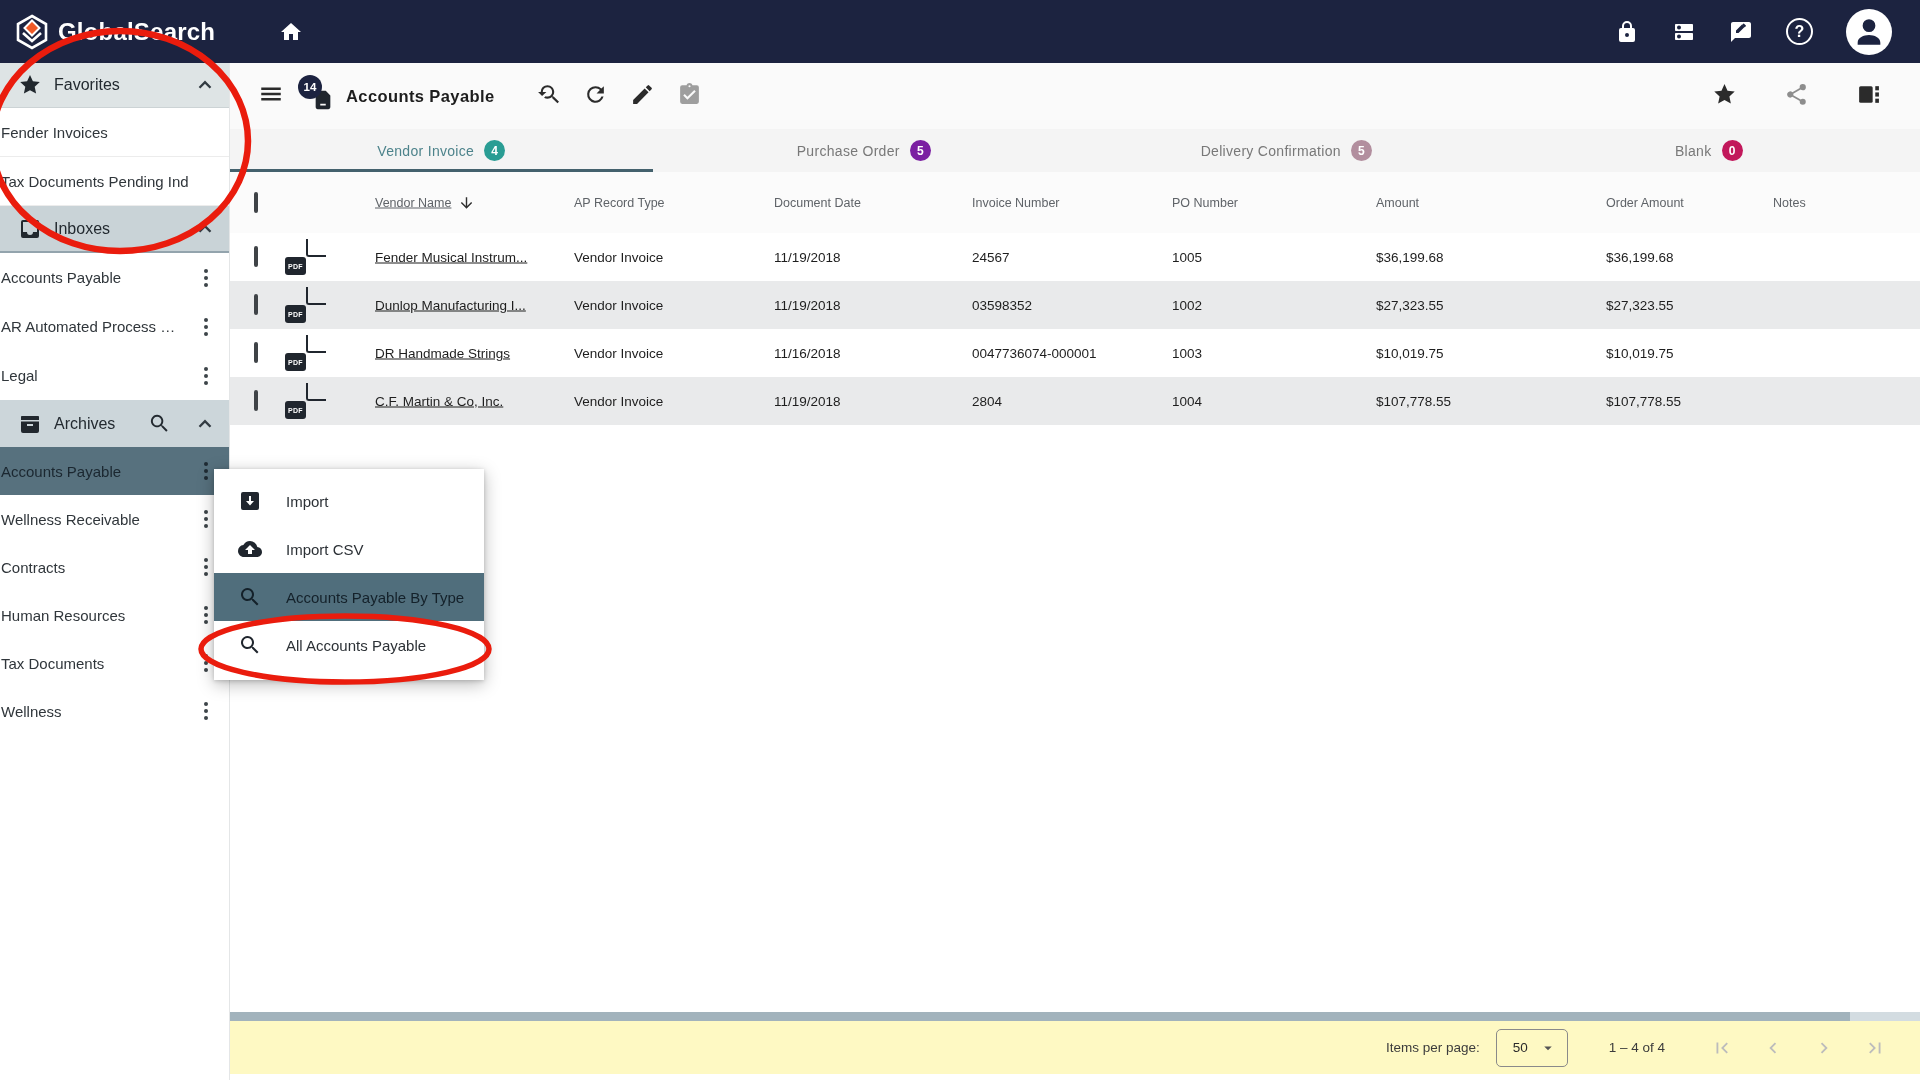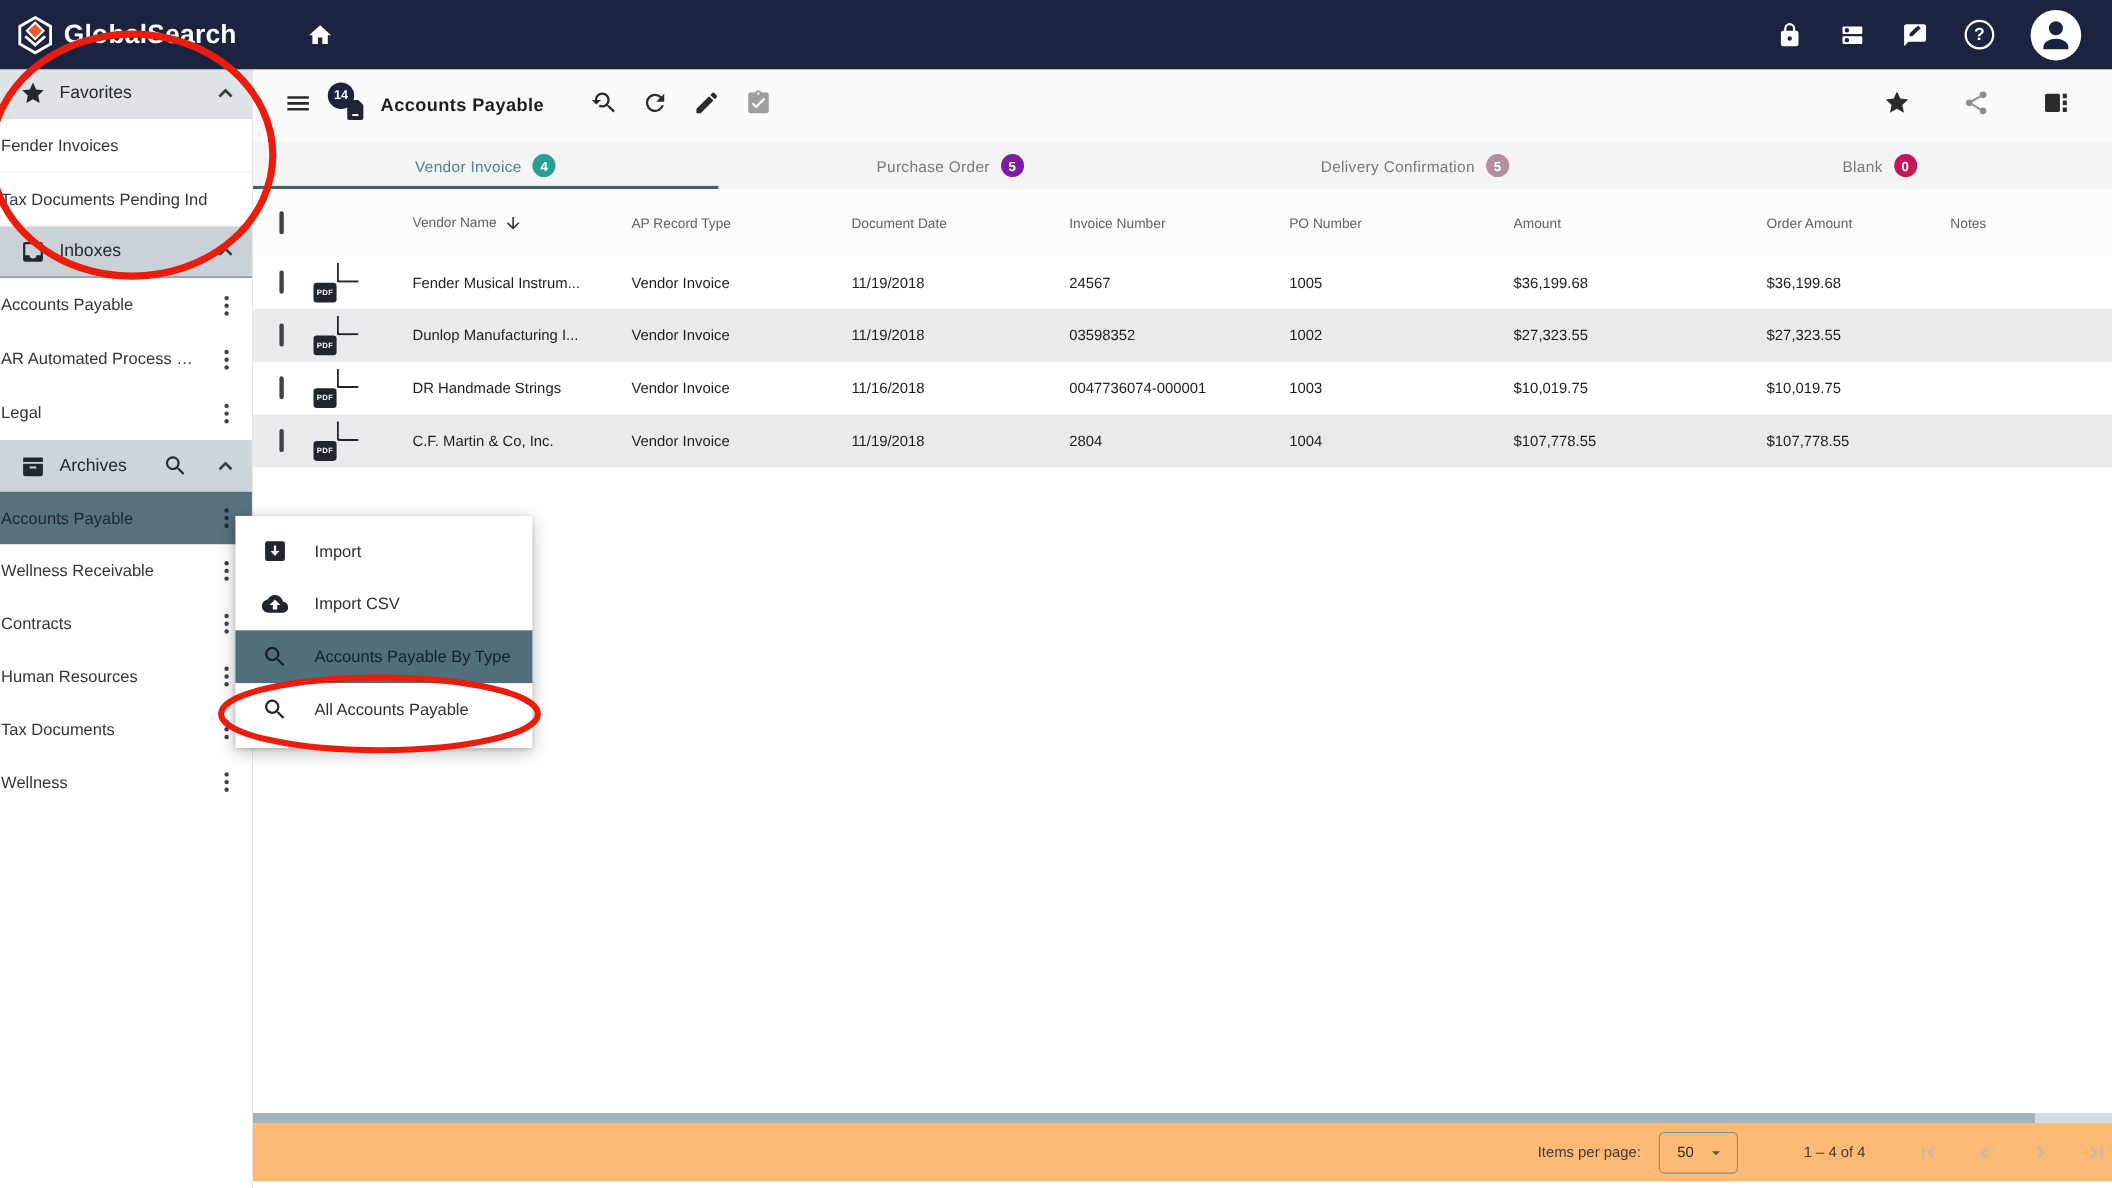--- a/index.html
+++ b/index.html
@@ -73,43 +73,43 @@
     font-weight:bold; display:flex; align-items:center; justify-content:center; padding:0 4px; }
   .tab-underline { position:absolute; left:0; bottom:0; width:100%; height:3px; background:#44616d; }
 
   
   .thead { position:relative; height:61px; background:#fbfbfb; }
   .trow { position:relative; height:48px; }
   .trow.stripe { background:#e9eaeb; }
   .cell { position:absolute; top:50%; transform:translateY(-50%); white-space:nowrap; }
   .hcell { font-size:12.5px; color:#5f6368; display:flex; align-items:center; }
   .dcell { font-size:13.5px; color:#1e1e1e; }
-  .c-check { left:24px; } .c-pdf { left:76px; } .c-vendor { left:145px; }
+  .c-check { left:24px; } .c-pdf { left:76px; } .c-vendor { left:145px;text-decoration:underline; }
   .c-type { left:344px; } .c-date { left:544px;justify-content:center; } .c-invoice { left:742px; }
   .c-po { left:942px; } .c-amount { left:1146px; } .c-order { left:1376px; } .c-notes { left:1543px; }
   .checkbox { width:19px; height:19px; border:2px solid #3f4347; border-radius:2px; background:transparent; }
   .sort-arrow { width:17px; height:17px; fill:#2f2f2f; margin-left:7px; }
   .pdf-ic { position:relative; width:27px; height:24px; }
   .pdf-ic .back { position:absolute; left:0; bottom:0; width:20px; height:18px;
     border-left:2px solid #20262e; border-bottom:2px solid #20262e; border-radius:0 0 0 3px; }
   .pdf-ic .front { position:absolute; right:0; top:0; width:21px; height:18px; background:#20262e;
     border-radius:3px; color:#fff; font-size:7px; font-weight:bold;
     display:flex; align-items:center; justify-content:center; letter-spacing:.3px; }
 
   
   .hscroll { position:absolute; left:0; top:949px; width:100%; height:9px; background:#d3dce1; }
   .hscroll .thumb { position:absolute; left:0; top:0; height:9px; width:1620px; background:#a2b3bc; }
-  .pagination { position:absolute; left:0; top:958px; width:100%; height:53px; background:#fdba74;
-    display:flex; align-items:center; justify-content:flex-end; padding-right:3px; }
+  .pagination { position:absolute; left:0; top:958px; width:100%; height:53px; background:#fef9c3;
+    display:flex; align-items:center; justify-content:flex-end; padding-right:34px; }
   .pg-label { font-size:13.5px; color:#3c3c3c; }
   .pg-select { margin-left:16px; width:72px; height:38px; border:1px solid #8a8a8a; border-radius:5px;
     display:flex; align-items:center; padding:0 10px 0 16px; }
   .pg-select .val { font-size:13.5px; color:#2b2b2b; flex:1; }
   .pg-select svg { width:18px; height:18px; fill:#555; }
-  .pg-range { margin-left:60px; font-size:13.5px; color:#3c3c3c; }
+  .pg-range { margin-left:41px; font-size:13.5px; color:#3c3c3c; }
   .pagers { margin-left:46px; display:flex; align-items:center; gap:29px; }
   .pagers svg { width:22px; height:22px; fill:#bcbcbc; }
 
   
   .ctx-menu { position:absolute; left:214px; top:469px; width:270px; background:#fff; z-index:40;
     box-shadow:0 4px 16px rgba(0,0,0,.28), 0 1px 4px rgba(0,0,0,.18); padding:8px 0 11px; }
   .ctx-item { height:48px; display:flex; align-items:center; padding-left:24px; gap:24px;
     font-size:15px; color:#2c3136; }
   .ctx-item svg { width:24px; height:24px; fill:#20262e; }
   .ctx-item.hl { background:#506e7c; color:#14212a; }

